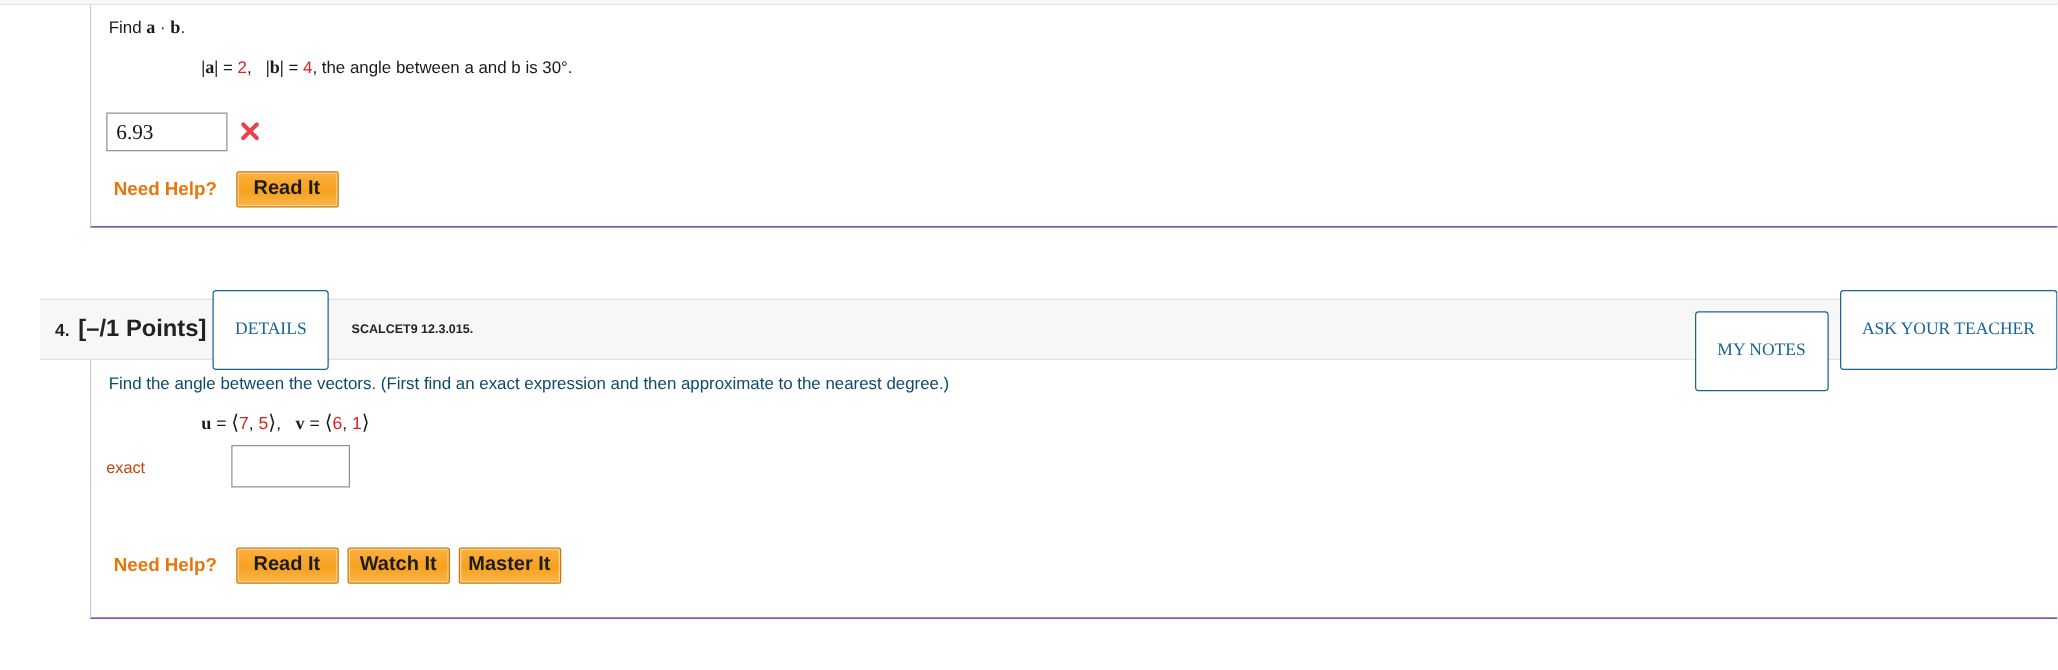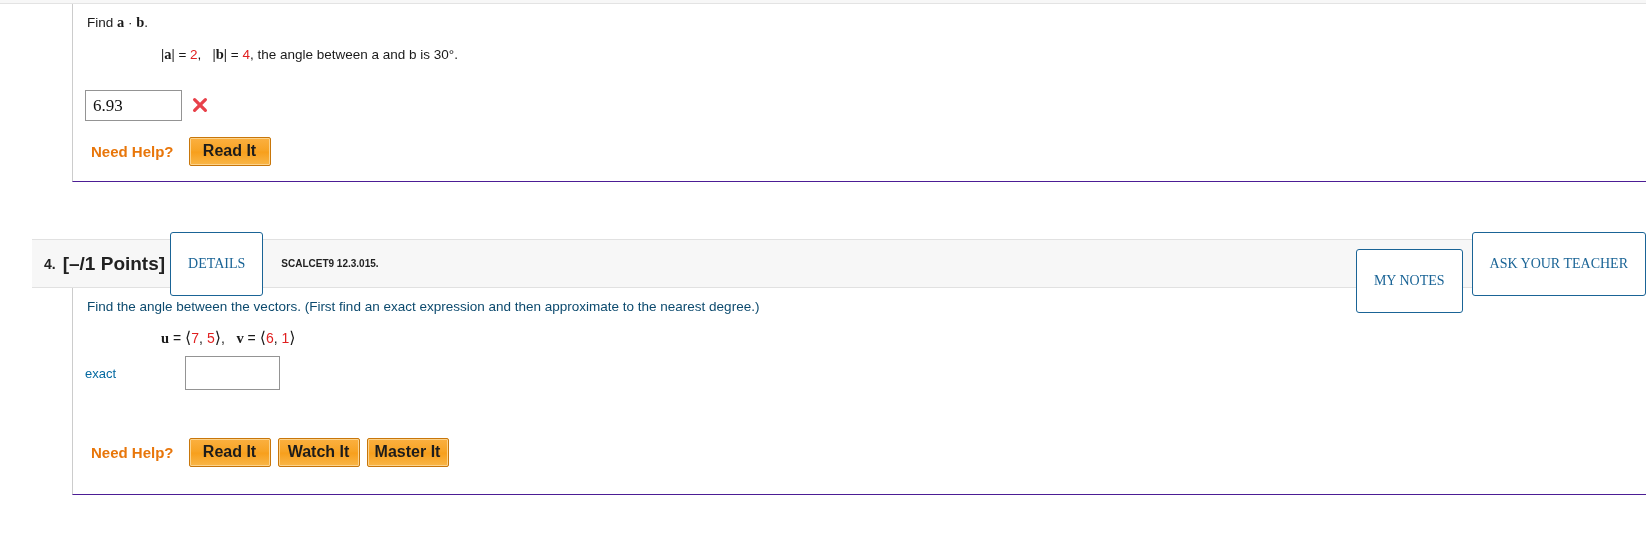--- a/index.html
+++ b/index.html
@@ -176,21 +176,21 @@
   }
   .ansrow {
     position: absolute;
     display: flex;
     align-items: center;
   }
   #row-exact { left: 12px; top: 68px; }
   #row-approx { left: 12px; top: 108px; }
   .ans-label {
     font-size: 13px;
-    color: #0369a1;
+    color: #c2410c;
     width: 100px;
     white-space: nowrap;
   }
   .ans-input {
     border: 1px solid #949494;
     background: #ffffff;
     box-sizing: border-box;
     font-family: "Liberation Serif", serif;
     font-size: 16px;
     color: #111111;

